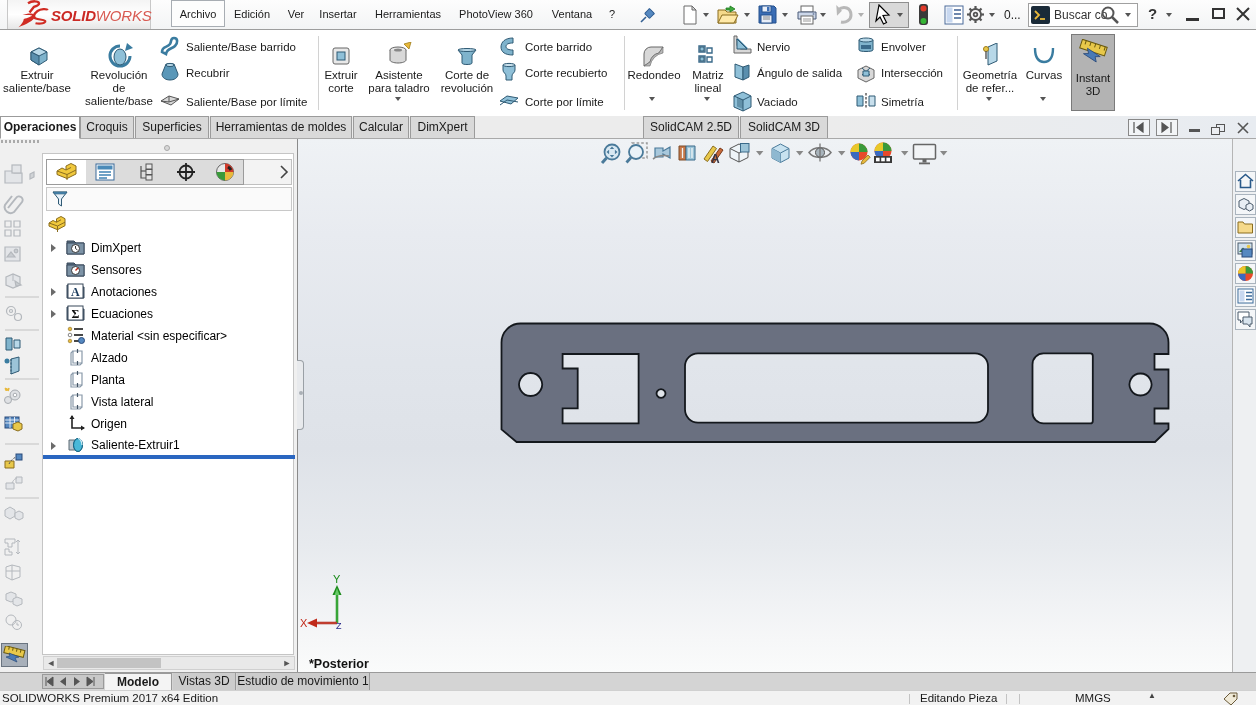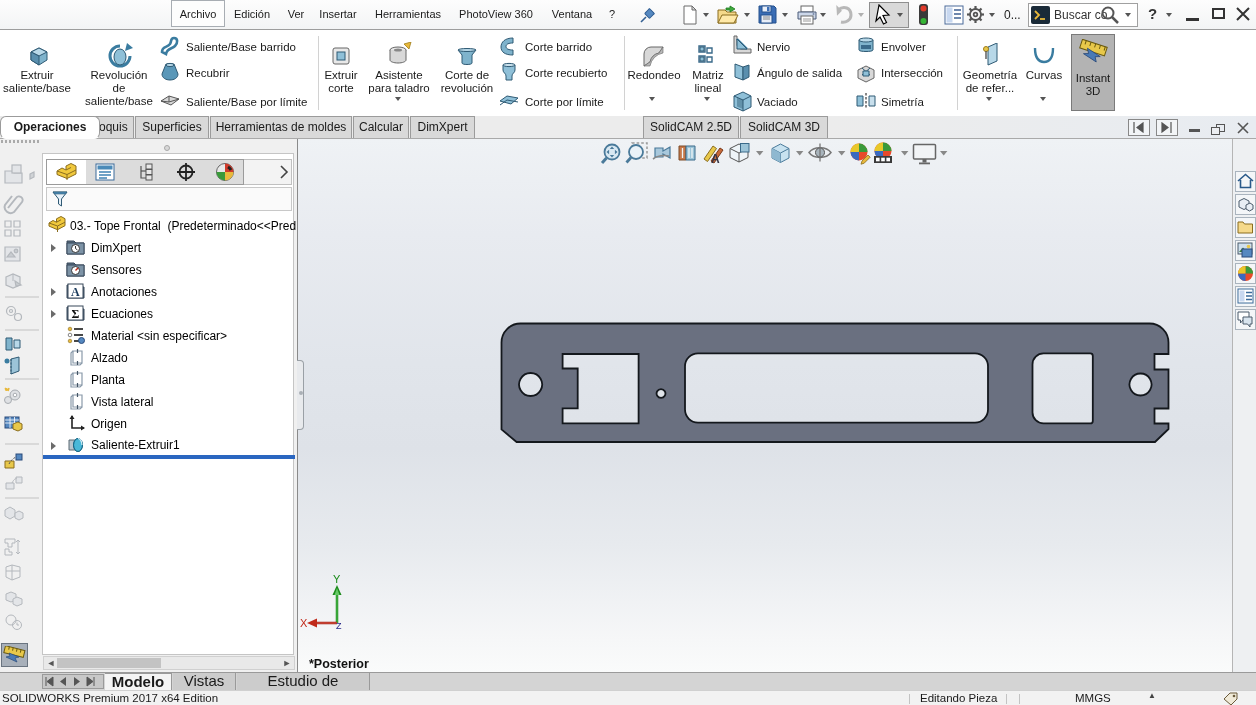--- a/index.html
+++ b/index.html
@@ -25,27 +25,37 @@
 #main{position:absolute;left:0;top:139px;width:1256px;height:533px;}
 #lefttools{position:absolute;left:0;top:0;width:42px;height:533px;background:#f0f0f0;}
 #fmpanel{position:absolute;left:42px;top:0;width:254px;height:533px;background:#f0f0f0;}
 #fmtree{position:absolute;left:0px;top:14px;width:252px;height:502px;background:#ffffff;border:1px solid #c5c5c5;}
 #viewport{position:absolute;left:297px;top:0;width:935px;height:533px;background:linear-gradient(180deg,#eff2f5 0%,#e8ebf0 18%,#e1e5eb 42%,#dee2e8 58%,#e7eaee 76%,#f6f7f8 94%,#fafbfb 100%);border-left:1px solid #8a8a8a;}
 #taskpane{position:absolute;left:1232px;top:0;width:24px;height:533px;background:#eef0f2;border-left:1px solid #b5b5b5;}
 .fmrow{position:absolute;left:0;height:22px;font-size:12px;color:#000;line-height:22px;white-space:nowrap;}
 .fmarrow{position:absolute;width:0;height:0;border-top:4px solid transparent;border-bottom:4px solid transparent;border-left:5px solid #6b6b6b;}
 
 #bottomtabs{position:absolute;left:0;top:672px;width:1256px;height:18px;background:#d4d4d4;border-top:1px solid #9a9a9a;}
-.btab{position:absolute;top:0;height:17px;line-height:16px;font-size:15px;text-align:center;color:#1a1a1a;border-right:1px solid #9a9a9a;background:#cccccc;}
+.btab{position:absolute;top:0;height:17px;line-height:16px;font-size:12px;text-align:center;color:#1a1a1a;border-right:1px solid #9a9a9a;background:#cccccc;}
 
 #statusbar{position:absolute;left:0;top:690px;width:1256px;height:15px;background:#f2f2f2;font-size:11.5px;color:#1a1a1a;border-top:1px solid #d0d0d0;}
 </style>
 </head>
 <body>
 <div id="titlebar">
+  <div id="logo">
+    <svg width="144" height="29" viewBox="0 0 144 29">
+      <g fill="none" stroke="#d02c24" stroke-width="2.4">
+        <path d="M 20,3.2 C 24,0.6 30.5,0.8 31,3.2 C 31.3,4.8 28,6.2 26,6.8 L 21.5,12.5"></path>
+        <path d="M 39.5,10.2 C 39,8.4 32.5,8.8 29.5,11 C 25.5,14 24.8,17.4 27.8,18.6 C 30.8,19.8 35.5,19.3 37.2,21 C 38.2,22.8 32.5,24.4 27.5,23.2" stroke-width="2.2"></path>
+      </g>
+      <path fill="#d02c24" d="M 14.5,15 C 21,12.2 28.5,13.2 27.2,16.8 C 26,20.4 18,24.6 10.5,27.2 C 13.5,24.6 15.5,21.5 15.8,19 C 19.5,18 23.5,16.5 24,15.5 C 22,14.8 17.5,15 14.5,15 Z"></path>
+      <text x="43" y="20.5" font-size="15" font-style="italic" font-weight="bold" letter-spacing="-0.2" fill="#cb2a25" font-family="Liberation Sans, sans-serif">SOLID<tspan font-weight="normal" fill="#d85a52">WORKS</tspan></text>
+    </svg>
+  </div>
   <div class="menu" id="mArchivo">Archivo</div>
   <div class="menu" style="left:230px;width:44px;">Edición</div>
   <div class="menu" style="left:284px;width:24px;">Ver</div>
   <div class="menu" style="left:315px;width:46px;">Insertar</div>
   <div class="menu" style="left:370px;width:76px;">Herramientas</div>
   <div class="menu" style="left:454px;width:84px;">PhotoView 360</div>
   <div class="menu" style="left:548px;width:48px;">Ventana</div>
   <div class="menu" style="left:604px;width:16px;">?</div>
   <svg class="abs" style="left:638px;top:5px;" width="20" height="20" viewBox="0 0 20 20">
       <g stroke="#3a6ea5" stroke-width="2" fill="#4a7ab5">
@@ -300,21 +310,21 @@
   <svg class="abs" style="left:1077px;top:9px;" width="32" height="26" viewBox="0 0 32 26">
       <g transform="rotate(18 16 10)">
         <rect x="3" y="4" width="26" height="9" fill="#e8c84a" stroke="#6a5a10"></rect>
         <path d="M7 4 v4 M12 4 v4 M17 4 v4 M22 4 v4 M27 4 v4" stroke="#6a5a10"></path>
       </g>
       <path d="M6 16 l14 6 l-2 -5 l5 -1 l-14 -6 l2 5 z" fill="#4a7ab5" stroke="#2a4a7a" stroke-width="0.8" transform="rotate(10 14 18)"></path>
     </svg>
   <div class="rbig" style="left:1071px;top:42px;width:44px;">Instant<br>3D</div>
 </div>
 <div id="tabrow">
-  <div class="ctab active" style="left:0px;width:100px;border-radius:6px;">Operaciones</div>
+  <div class="ctab active" style="left:0px;width:80px;">Operaciones</div>
   <div class="ctab" style="left:80px;width:54px;">Croquis</div>
   <div class="ctab" style="left:135px;width:74px;">Superficies</div>
   <div class="ctab" style="left:210px;width:142px;">Herramientas de moldes</div>
   <div class="ctab" style="left:353px;width:56px;">Calcular</div>
   <div class="ctab" style="left:410px;width:65px;">DimXpert</div>
   <div class="ctab" style="left:643px;width:96px;">SolidCAM 2.5D</div>
   <div class="ctab" style="left:740px;width:88px;">SolidCAM 3D</div>
   <div class="abs" style="left:1128px;top:3px;width:22px;height:17px;border:1px solid #888;background:#f2f4f6;"></div>
   <svg class="abs" style="left:1133px;top:6px;" width="11" height="11" viewBox="0 0 11 11">
       <path d="M1 0 v11 M10 1 l-6 4.5 l6 4.5 z" stroke="#555" fill="#555" stroke-width="1.2"></path>
@@ -493,21 +503,20 @@
       <div class="abs" style="left:3px;top:33px;width:246px;height:24px;background:#fafafa;border:1px solid #c8c8c8;"></div>
       <svg class="abs" style="left:8px;top:36px;" width="18" height="18" viewBox="0 0 18 18">
           <path d="M2 2 h14 l-5.5 7 v7 l-3 -2 v-5 z" fill="#e8f2fa" stroke="#2f5a74"></path>
           <path d="M2 2 h14 l-1.5 2 h-11 z" fill="#4a8ab8" stroke="#2f5a74" stroke-width="0.6"></path>
         </svg>
 
       <svg class="abs" style="left:4px;top:62px;" width="19" height="18" viewBox="0 0 19 18">
           <path d="M2 7 l4 -2.5 l3.5 1.7 v-3.4 l4.5 -2.3 l4 2.2 v7 l-7.5 4 l-8.5 -3.6 z" fill="#f0c83c" stroke="#8a6d1f"></path>
           <path d="M2 7 l8.5 3 l7.5 -3.8 M10.5 10 V 16 M9.5 6.2 l4.5 -2.4" fill="none" stroke="#8a6d1f"></path>
         </svg>
-      <div class="fmrow" style="left:27px;top:61px;">03.-&nbsp;Tope Frontal&nbsp; (Predeterminado&lt;&lt;Pred</div>
       <div class="fmarrow" style="left:8px;top:90px;"></div>
       <svg class="abs" style="left:23px;top:84px;" width="19" height="17" viewBox="0 0 19 17">
           <path d="M1 3 h7 l2 2 h8 v11 h-17 z" fill="#5a6e80" stroke="#39485a"></path>
           <path d="M1 5 h17 v11 h-17 z" fill="#7d93a6" stroke="#39485a"></path>
           <circle cx="9.5" cy="10.5" r="4" fill="#fff" stroke="#333"></circle>
           <path d="M9.5 8 v2.5 l2 1.5" fill="none" stroke="#333"></path>
         </svg>
       <div class="fmrow" style="left:48px;top:83px;">DimXpert</div>
       <svg class="abs" style="left:23px;top:106px;" width="19" height="17" viewBox="0 0 19 17">
           <path d="M1 3 h7 l2 2 h8 v11 h-17 z" fill="#5a6e80" stroke="#39485a"></path>

